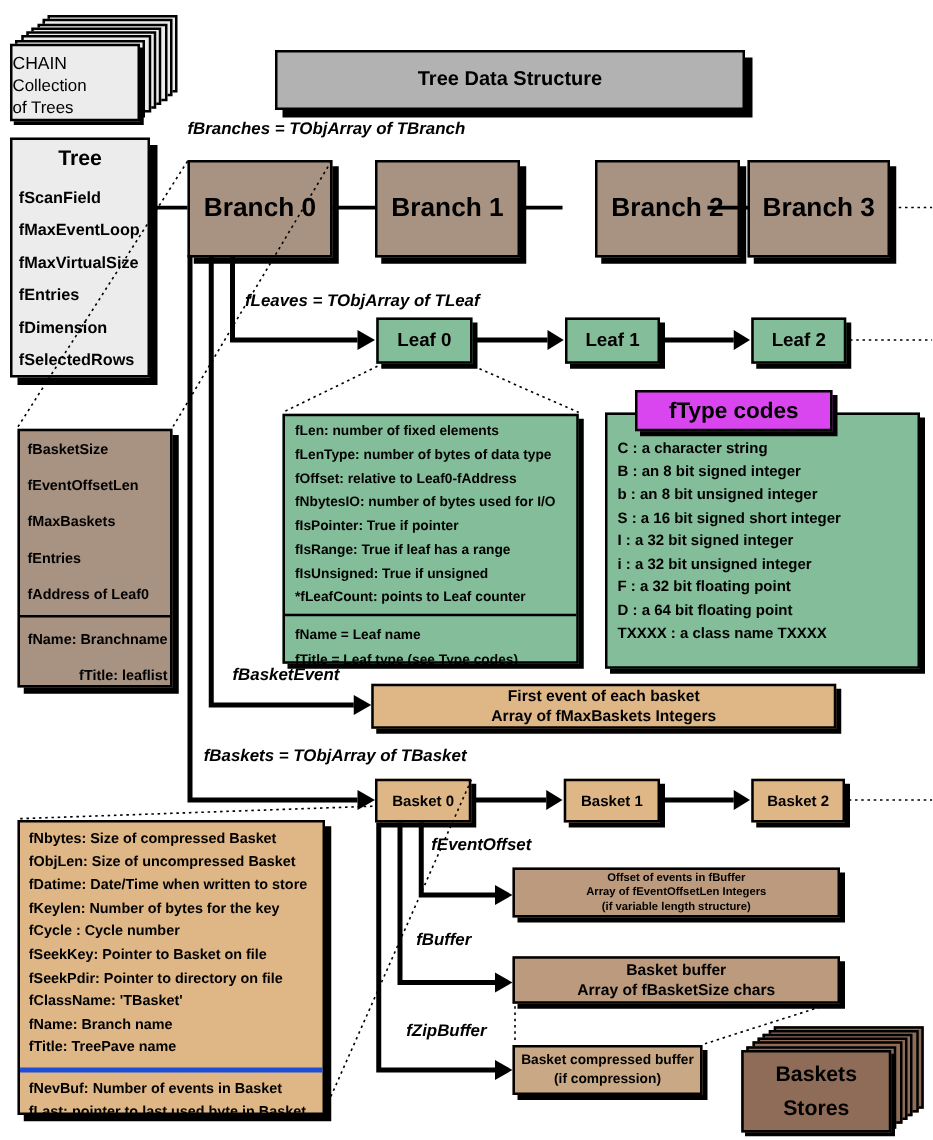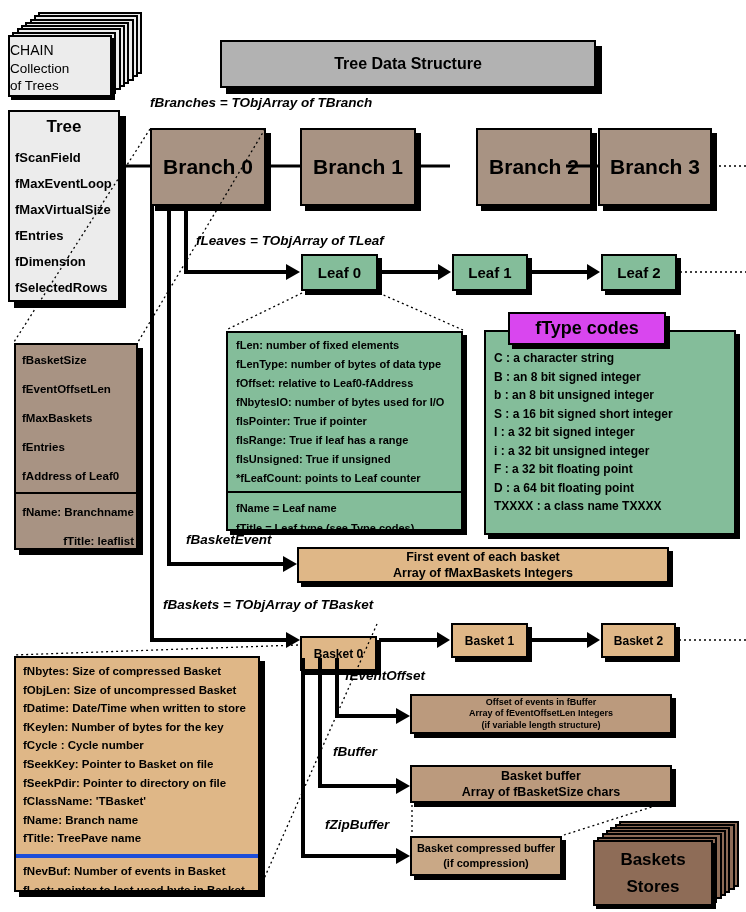--- a/index.html
+++ b/index.html
@@ -58,21 +58,21 @@
   .bd-top{height:138px;padding:9px 2px 0 6px;}
   .bd-top .line{line-height:13px;margin-bottom:16px;}
   .bd-bot{border-top:2px solid #000;padding:12px 2px 0 6px;text-align:right;}
   .bd-bot .line{line-height:13px;margin-bottom:16px;}
 
   
   #firstEventBox{left:297px;top:547px;width:372px;height:36px;background:#dfb787;font-size:12.5px;line-height:16px;}
 
   
   .basket{top:623px;height:35px;background:#dfb787;font-size:12px;}
-  #basket0{left:300px;width:77px;margin-top:13px;}
+  #basket0{left:300px;width:77px;}
   #basket1{left:451px;width:77px;}
   #basket2{left:601px;width:75px;}
 
   
   #basketDetails{left:14px;top:656px;width:246px;height:236px;background:#dfb787;font-size:11.5px;}
   .kd-top{height:189px;padding:7px 2px 0 7px;}
   .kd-top .line{line-height:13px;margin-bottom:5.6px;}
   .kd-bot{border-top:4px solid #1d4ed8;padding:7px 3px 0 7px;}
   .kd-bot .line{line-height:13px;margin-bottom:6px;}
 

